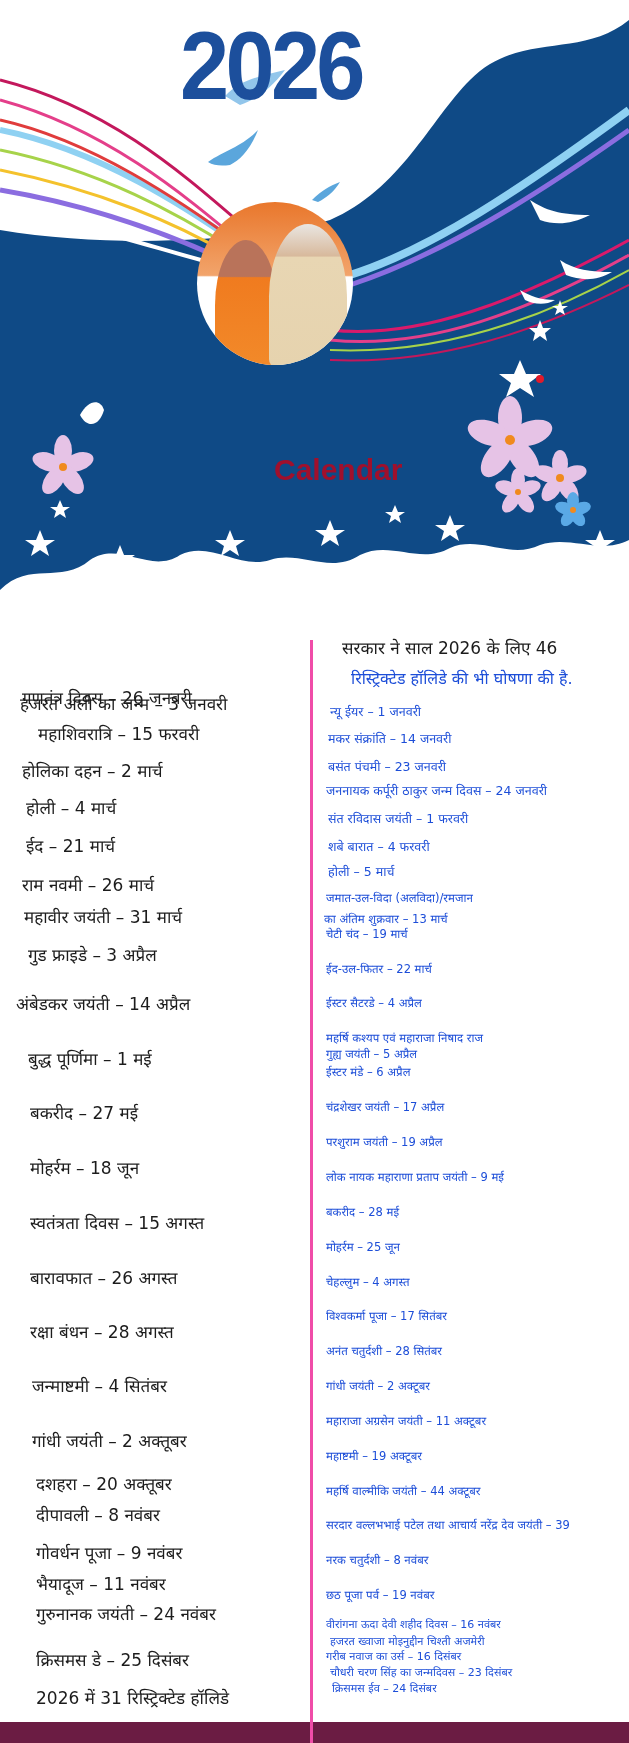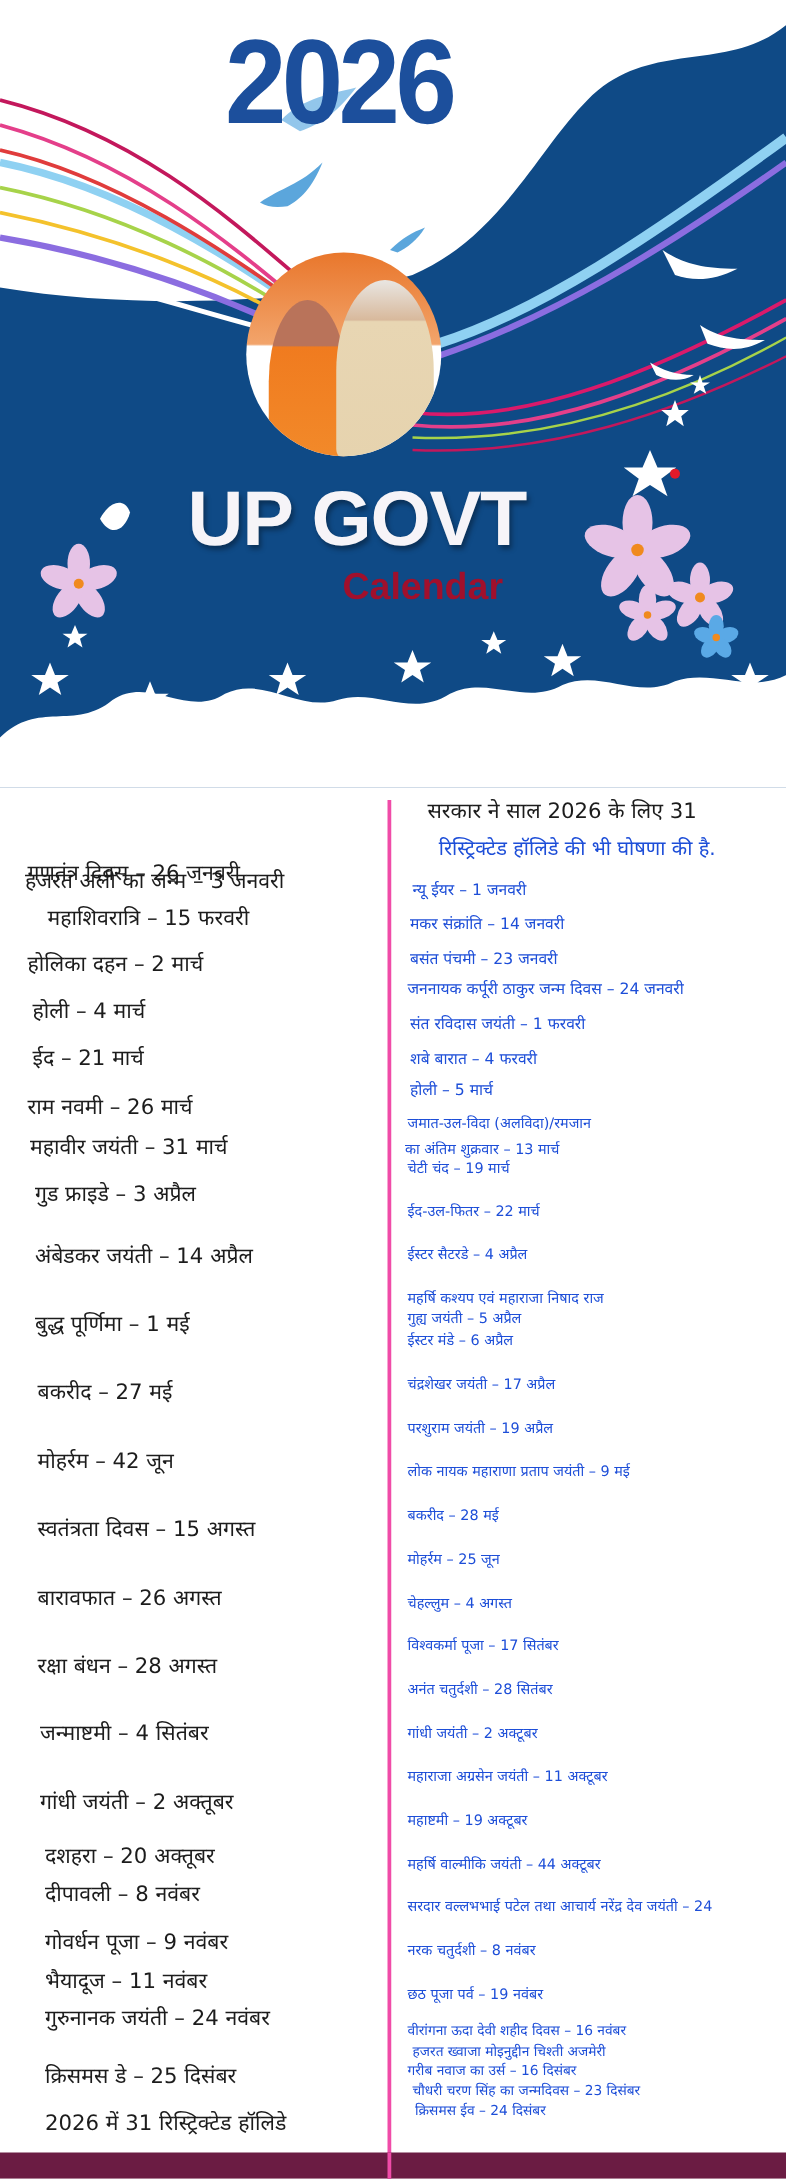--- a/index.html
+++ b/index.html
@@ -123,56 +123,55 @@
     </g>
   </svg>
 
   <div class="year">2026</div>
 
   <div class="portrait">
     <div class="person" style="left:18px;top:38px;width:62px;height:130px;background:linear-gradient(180deg,#b9735a 0%,#b9735a 28%,#f07b1f 29%,#f28a2a 100%);"></div>
     <div class="person" style="left:72px;top:22px;width:78px;height:145px;background:linear-gradient(180deg,#e9e6e2 0%,#d8b99c 22%,#e8d6b3 23%,#e6d3ae 100%);"></div>
   </div>
 
-  <div class="title">UP GOVT</div>
   <div class="subtitle">Calendar</div>
 </div>
 
 <div>
   <div class="lh" style="left:20px;top:644px;margin-top:48px;">हजरत अली का जन्म – 3 जनवरी</div>
   <div class="lh" style="left:22px;top:686px;">गणतंत्र दिवस – 26 जनवरी</div>
   <div class="lh" style="left:38px;top:722px;">महाशिवरात्रि – 15 फरवरी</div>
   <div class="lh" style="left:22px;top:759px;">होलिका दहन – 2 मार्च</div>
   <div class="lh" style="left:26px;top:796px;">होली – 4 मार्च</div>
   <div class="lh" style="left:26px;top:834px;">ईद – 21 मार्च</div>
   <div class="lh" style="left:22px;top:873px;">राम नवमी – 26 मार्च</div>
   <div class="lh" style="left:24px;top:905px;">महावीर जयंती – 31 मार्च</div>
   <div class="lh" style="left:28px;top:943px;">गुड फ्राइडे – 3 अप्रैल</div>
-  <div class="lh" style="left:28px;top:992px;">अंबेडकर जयंती – 14 अप्रैल</div>
+  <div class="lh" style="left:16px;top:992px;">अंबेडकर जयंती – 14 अप्रैल</div>
   <div class="lh" style="left:28px;top:1047px;">बुद्ध पूर्णिमा – 1 मई</div>
   <div class="lh" style="left:30px;top:1101px;">बकरीद – 27 मई</div>
-  <div class="lh" style="left:30px;top:1156px;">मोहर्रम – 42 जून</div>
+  <div class="lh" style="left:30px;top:1156px;">मोहर्रम – 18 जून</div>
   <div class="lh" style="left:30px;top:1211px;">स्वतंत्रता दिवस – 15 अगस्त</div>
   <div class="lh" style="left:30px;top:1266px;">बारावफात – 26 अगस्त</div>
   <div class="lh" style="left:30px;top:1320px;">रक्षा बंधन – 28 अगस्त</div>
   <div class="lh" style="left:32px;top:1374px;">जन्माष्टमी – 4 सितंबर</div>
   <div class="lh" style="left:32px;top:1429px;">गांधी जयंती – 2 अक्तूबर</div>
   <div class="lh" style="left:36px;top:1472px;">दशहरा – 20 अक्तूबर</div>
   <div class="lh" style="left:36px;top:1503px;">दीपावली – 8 नवंबर</div>
   <div class="lh" style="left:36px;top:1541px;">गोवर्धन पूजा – 9 नवंबर</div>
   <div class="lh" style="left:36px;top:1572px;">भैयादूज – 11 नवंबर</div>
   <div class="lh" style="left:36px;top:1602px;">गुरुनानक जयंती – 24 नवंबर</div>
   <div class="lh" style="left:36px;top:1648px;">क्रिसमस डे – 25 दिसंबर</div>
   <div class="lh" style="left:36px;top:1686px;">2026 में 31 रिस्ट्रिक्टेड हॉलिडे</div>
 </div>
 
 <div class="divider"></div>
 
 <div>
-  <div class="rh r-head" style="left:342px;top:636px;">सरकार ने साल 2026 के लिए 31</div>
+  <div class="rh r-head" style="left:342px;top:636px;">सरकार ने साल 2026 के लिए 46</div>
   <div class="rh r-lg" style="left:351px;top:667px;">रिस्ट्रिक्टेड हॉलिडे की भी घोषणा की है.</div>
 
   <div class="rh r-md" style="left:330px;top:703px;">न्यू ईयर – 1 जनवरी</div>
   <div class="rh r-md" style="left:328px;top:730px;">मकर संक्रांति – 14 जनवरी</div>
   <div class="rh r-md" style="left:328px;top:758px;">बसंत पंचमी – 23 जनवरी</div>
   <div class="rh r-md" style="left:326px;top:782px;">जननायक कर्पूरी ठाकुर जन्म दिवस – 24 जनवरी</div>
   <div class="rh r-md" style="left:328px;top:810px;">संत रविदास जयंती – 1 फरवरी</div>
   <div class="rh r-md" style="left:328px;top:838px;">शबे बारात – 4 फरवरी</div>
   <div class="rh r-md" style="left:328px;top:863px;text-align:center;">होली – 5 मार्च</div>
 
@@ -192,21 +191,21 @@
   <div class="rh r-sm" style="left:326px;top:1239px;">मोहर्रम – 25 जून</div>
   <div class="rh r-sm" style="left:326px;top:1274px;">चेहल्लुम – 4 अगस्त</div>
 
   <div class="rh r-sm" style="left:326px;top:1308px;">विश्वकर्मा पूजा – 17 सितंबर</div>
   <div class="rh r-sm" style="left:326px;top:1343px;">अनंत चतुर्दशी – 28 सितंबर</div>
   <div class="rh r-sm" style="left:326px;top:1378px;">गांधी जयंती – 2 अक्टूबर</div>
   <div class="rh r-sm" style="left:326px;top:1413px;">महाराजा अग्रसेन जयंती – 11 अक्टूबर</div>
   <div class="rh r-sm" style="left:326px;top:1448px;">महाष्टमी – 19 अक्टूबर</div>
   <div class="rh r-sm" style="left:326px;top:1483px;">महर्षि वाल्मीकि जयंती – 44 अक्टूबर</div>
 
-  <div class="rh r-sm" style="left:326px;top:1517px;">सरदार वल्लभभाई पटेल तथा आचार्य नरेंद्र देव जयंती – 24</div>
+  <div class="rh r-sm" style="left:326px;top:1517px;">सरदार वल्लभभाई पटेल तथा आचार्य नरेंद्र देव जयंती – 39</div>
   <div class="rh r-sm" style="left:326px;top:1552px;">नरक चतुर्दशी – 8 नवंबर</div>
   <div class="rh r-sm" style="left:326px;top:1587px;">छठ पूजा पर्व – 19 नवंबर</div>
 
   <div class="rh r-sm" style="left:326px;top:1616px;font-size:11px;">वीरांगना ऊदा देवी शहीद दिवस – 16 नवंबर</div>
   <div class="rh r-sm" style="left:330px;top:1633px;font-size:11px;">हजरत ख्वाजा मोइनुद्दीन चिश्ती अजमेरी</div>
   <div class="rh r-sm" style="left:326px;top:1648px;font-size:11px;">गरीब नवाज का उर्स – 16 दिसंबर</div>
   <div class="rh r-sm" style="left:330px;top:1664px;font-size:11px;">चौधरी चरण सिंह का जन्मदिवस – 23 दिसंबर</div>
   <div class="rh r-sm" style="left:332px;top:1680px;font-size:11px;">क्रिसमस ईव – 24 दिसंबर</div>
 </div>
 

